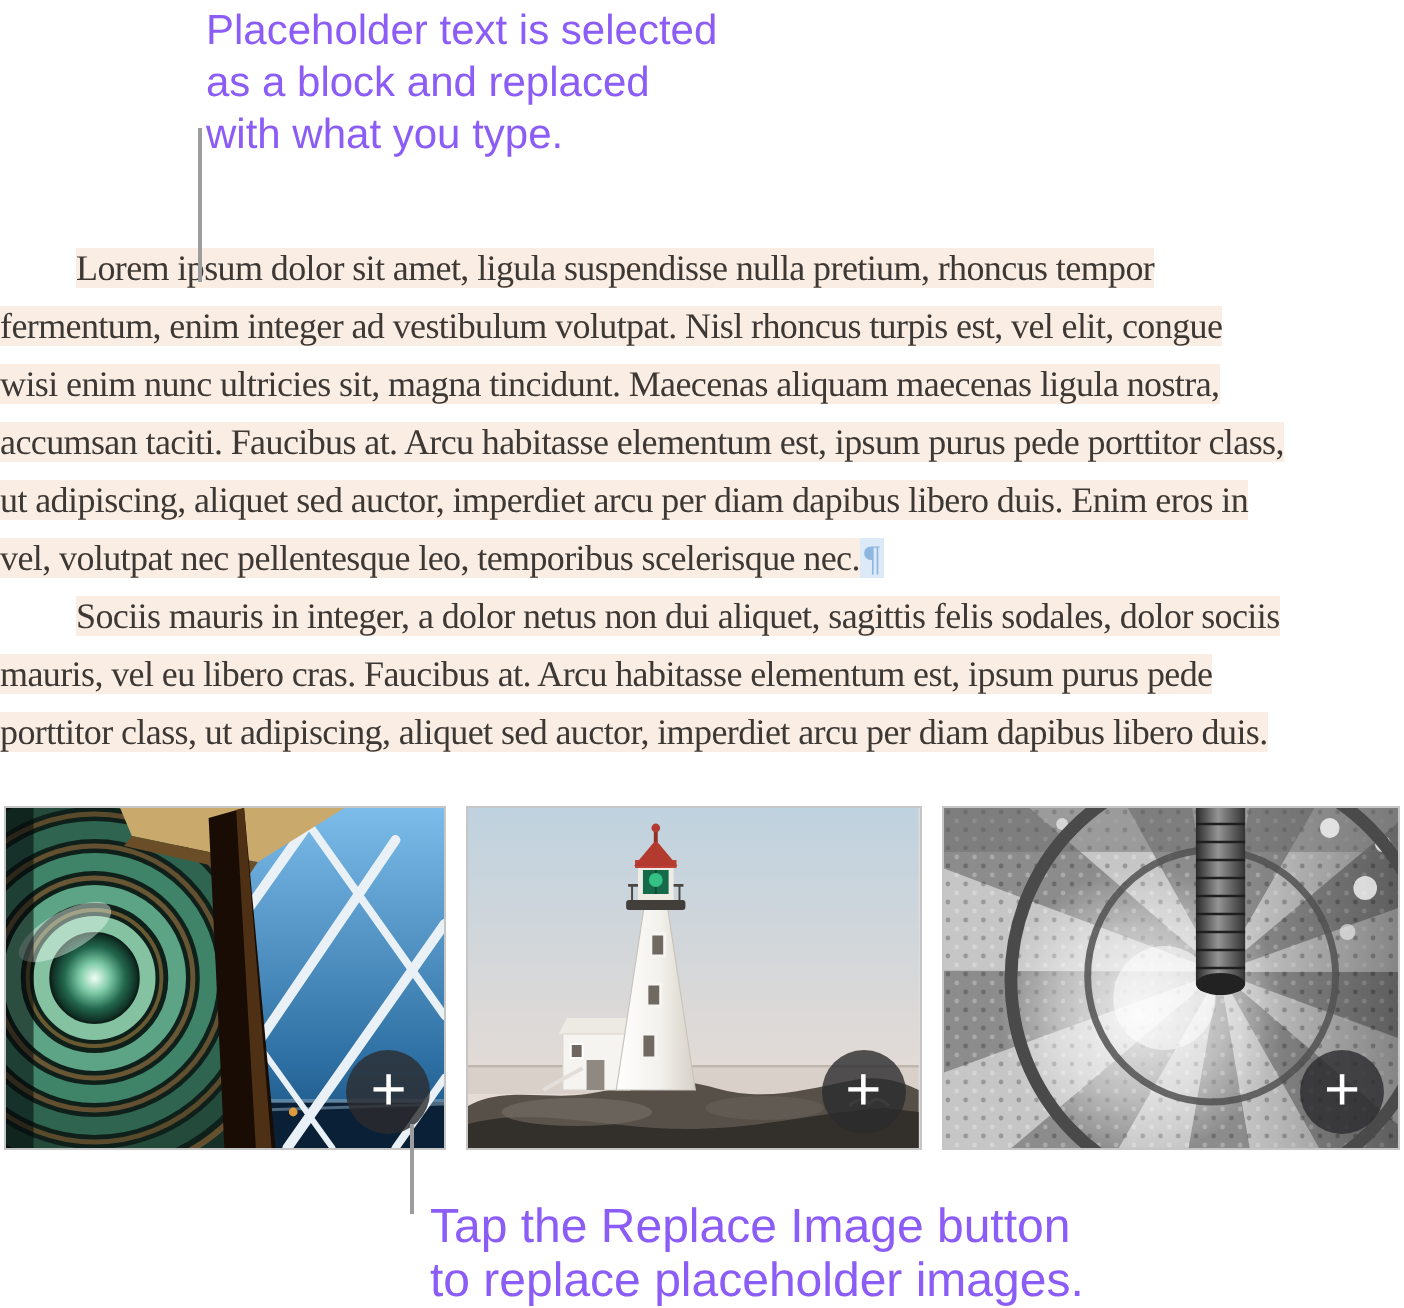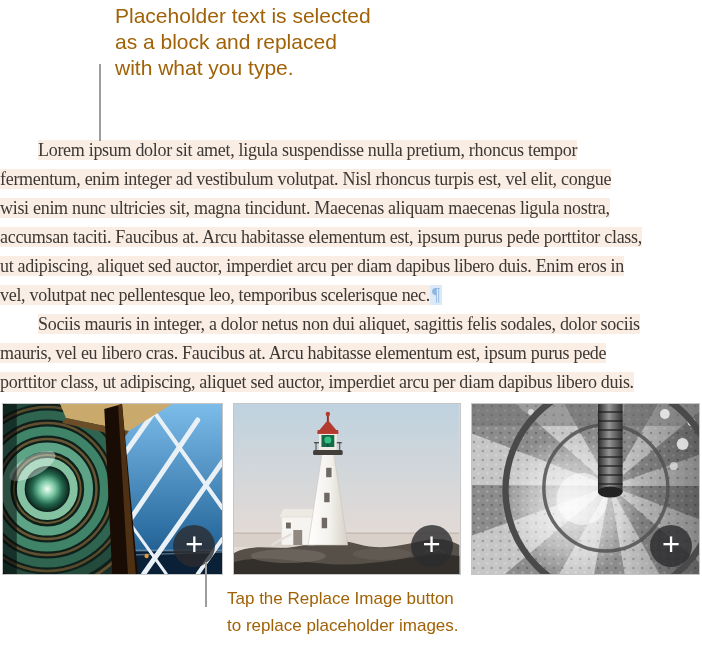--- a/index.html
+++ b/index.html
@@ -3,36 +3,36 @@
 <meta charset="utf-8">
 <style>
   * { margin:0; padding:0; box-sizing:border-box; }
   html,body { background:#ffffff; }
   .page {
     position:relative; width:702px; height:654px; background:#ffffff;
     overflow:hidden; font-family:"Liberation Sans", sans-serif;
   }
   
   .callout {
-    position:absolute; color:#a16207; white-space:pre-line;
-    font-size:21px; line-height:26px; letter-spacing:0;margin-left:12px;
+    position:absolute; color:#8b5cf6; white-space:pre-line;
+    font-size:21px; line-height:26px; letter-spacing:0;
   }
   .callout-top { left:103px; top:3px; }
-  .callout-bottom { left:215px; top:585px; font-size:17px; line-height:27px; }
+  .callout-bottom { left:215px; top:600px; font-size:24px; line-height:27px; }
   .vline { position:absolute; width:2px; background:#9d9d9d; z-index:6; }
   .vline-top { left:99px; top:64px; height:77px; }
   .vline-bottom { left:205px; top:562px; height:45px; }
   
   .doc-heading {
     position:absolute; left:0; top:91px; width:702px; text-align:center;
     color:#1798C6; font-size:24px; font-weight:bold;
   }
   
   .doc-body {
-    position:absolute; left:0; top:136px; width:702px;
+    position:absolute; left:0; top:120px; width:702px;
     font-family:"Liberation Serif","DejaVu Serif",serif;
     font-size:18px; line-height:29px; letter-spacing:-0.3px; color:#3D3834;
   }
   .doc-body p { text-indent:38px; white-space:pre-line; }
   .hl { background:#FAEDE4; }
   .pilcrow { color:#8FB6DE; background:#DCE9F6; padding:0 2px; }
   
   .images-row {
     position:absolute; left:2px; top:403px; width:698px; height:172px;
     display:flex; gap:10px;

